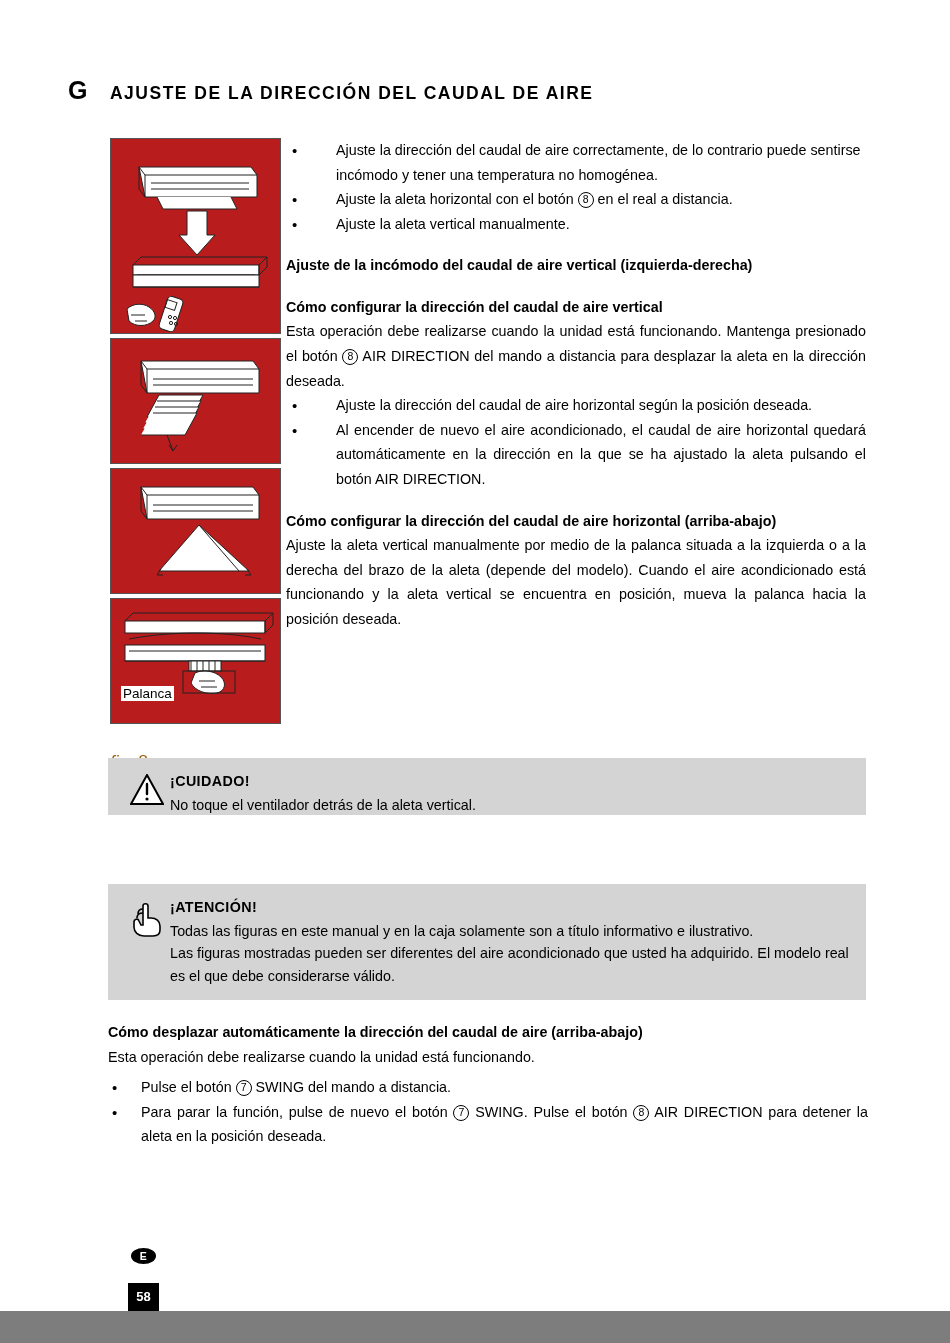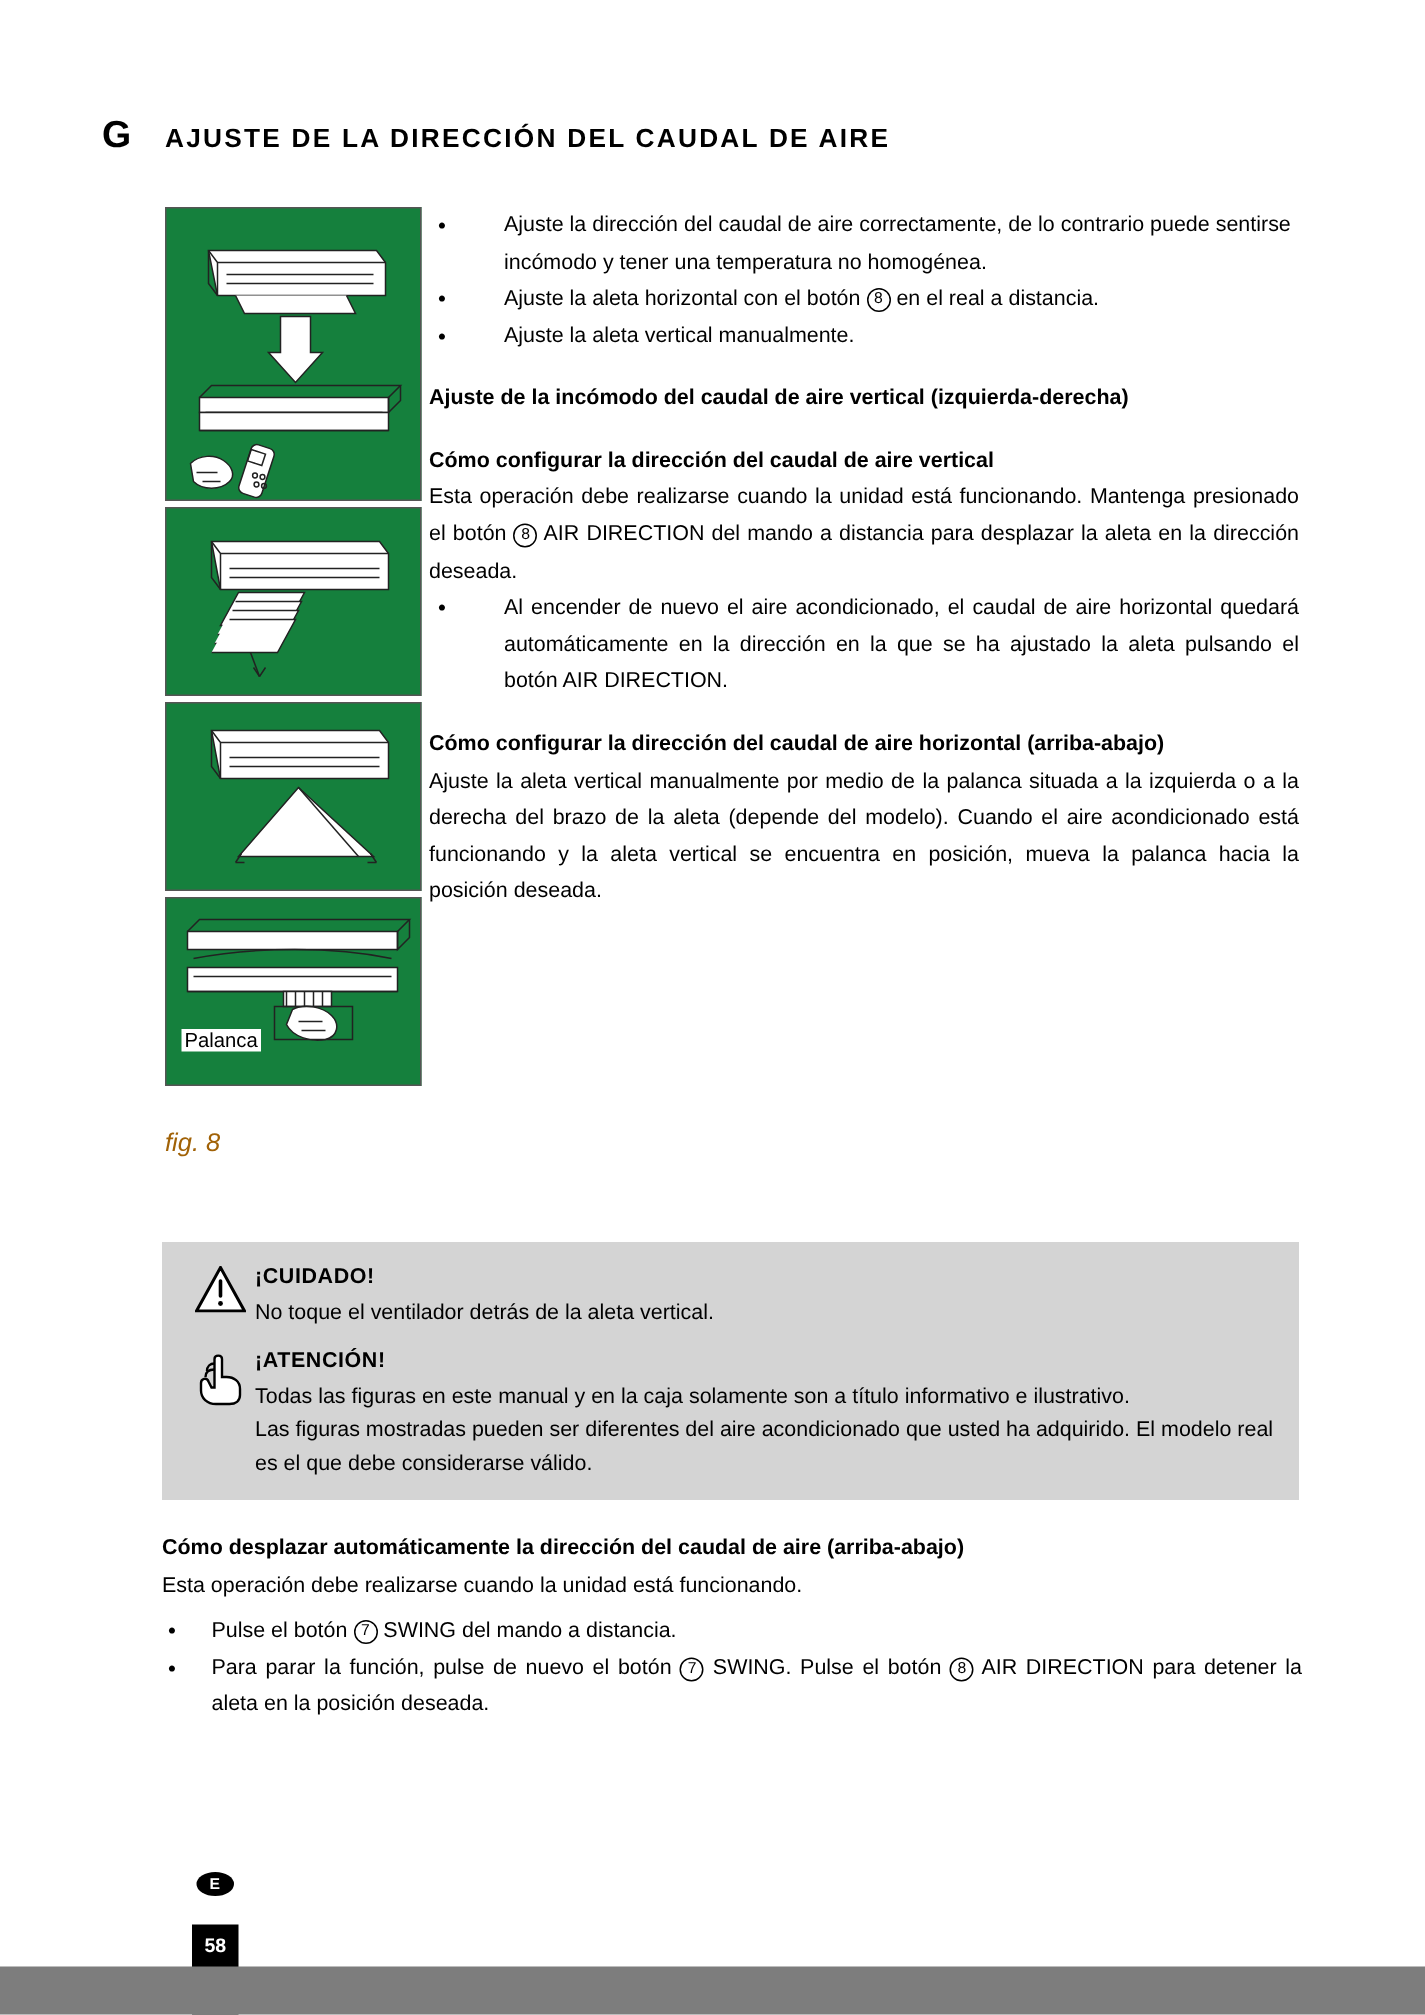--- a/index.html
+++ b/index.html
@@ -43,21 +43,21 @@
 
   
   .figure-col {
     position: absolute;
     left: 110px;
     top: 138px;
     width: 171px;
   }
   .fig-box {
     border: 1px solid #555;
-    background: #15803d;
+    background: #b91c1c;
     box-sizing: border-box;
     position: relative;
     overflow: hidden;
   }
   .fig-box + .fig-box { margin-top: 4px; }
 
   .fig1 { height: 196px; }
   .fig2 { height: 126px; }
   .fig3 { height: 126px; }
   .fig4 { height: 126px; }
@@ -148,21 +148,21 @@
   }
   .notice-body {
     font-size: 14.3px;
     line-height: 1.58;
   }
   .notice-title {
     font-weight: bold;
     letter-spacing: 0.4px;
     margin-bottom: 1px;
   }
-  .notice-caution { top: 828px; height: 57px; }
+  .notice-caution { top: 758px; height: 57px; }
   .notice-attention { top: 884px; height: 116px; }
 
   
   .bottom-block {
     position: absolute;
     left: 108px;
     top: 1020px;
     width: 760px;
     font-size: 14.3px;
     line-height: 1.72;
@@ -351,20 +351,21 @@
       <li><span>Ajuste la aleta horizontal con el botón </span><span class="circ">8</span><span> en el real a distancia.</span></li>
       <li>Ajuste la aleta vertical manualmente.</li>
     </ul>
 
     <div class="b-head">Ajuste de la incómodo del caudal de aire vertical (izquierda-derecha)</div>
 
     <div class="b-head">Cómo configurar la dirección del caudal de aire vertical</div>
     <div class="b-para just"><span>Esta operación debe realizarse cuando la unidad está funcionando. Mantenga presionado el botón </span><span class="circ">8</span><span> AIR DIRECTION del mando a distancia para desplazar la aleta en la dirección deseada.</span></div>
 
     <ul class="bullets">
+      <li>Ajuste la dirección del caudal de aire horizontal según la posición deseada.</li>
       <li style="text-align:justify">Al encender de nuevo el aire acondicionado, el caudal de aire horizontal quedará automáticamente en la dirección en la que se ha ajustado la aleta pulsando el botón AIR DIRECTION.</li>
     </ul>
 
     <div class="b-head">Cómo configurar la dirección del caudal de aire horizontal (arriba-abajo)</div>
     <div class="b-para just">Ajuste la aleta vertical manualmente por medio de la palanca situada a la izquierda o a la derecha del brazo de la aleta (depende del modelo). Cuando el aire acondicionado está funcionando y la aleta vertical se encuentra en posición, mueva la palanca hacia la posición deseada.</div>
   </div>
 
   <div class="notice notice-caution">
     <div class="notice-inner">
       <div class="notice-icon">

